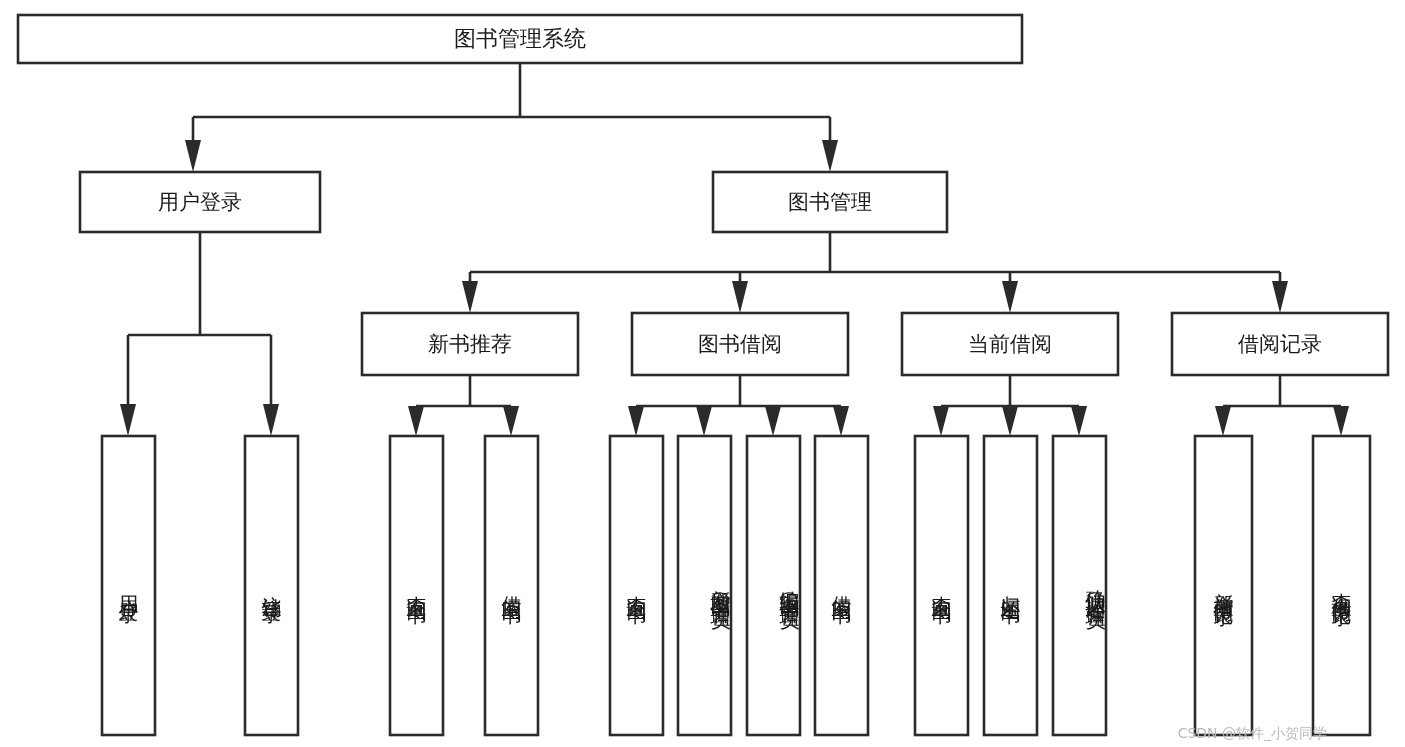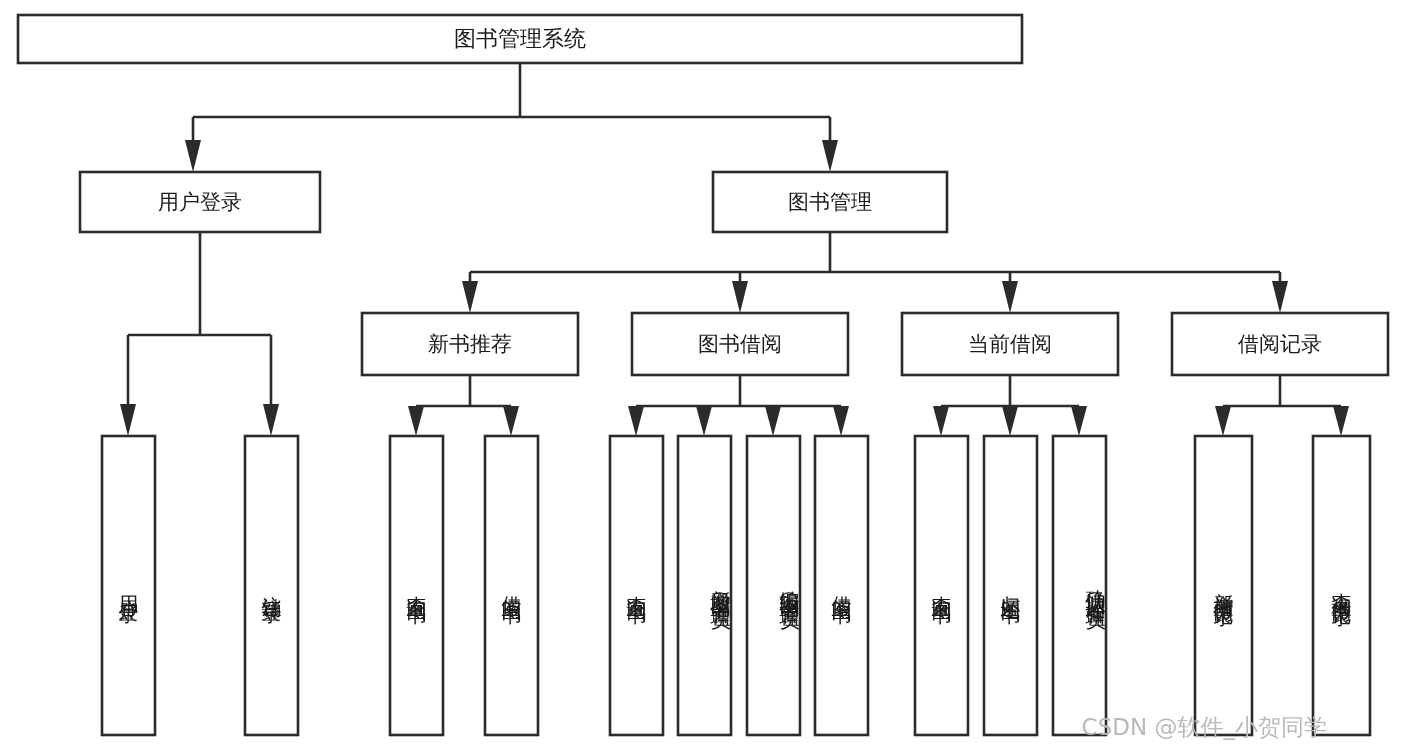--- a/index.html
+++ b/index.html
@@ -68,21 +68,21 @@
     pointer-events: none;
   }
   .vlabel.centered {
     align-items: center;
   }
   .watermark {
     position: absolute;
     right: 10px;
     bottom: 4px;
     font-family: "DejaVu Sans", "Liberation Sans", sans-serif;
-    font-size: 23px;
+    font-size: 14px;
     color: #b9b9b9;
     white-space: nowrap;
     user-select: none;
   }
 </style>
 </head>
 <body>
 
 <div id="diagram-root">
 

